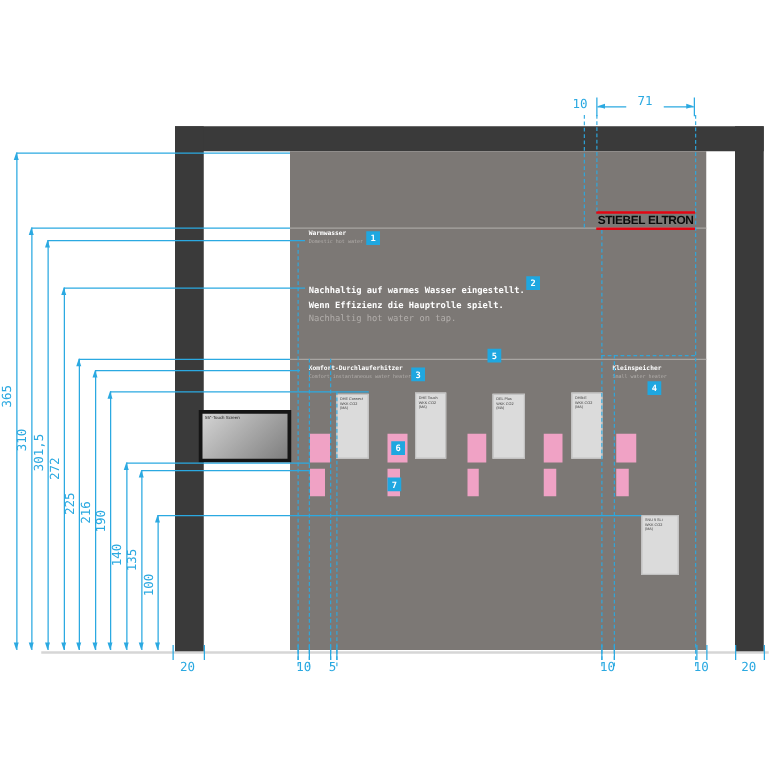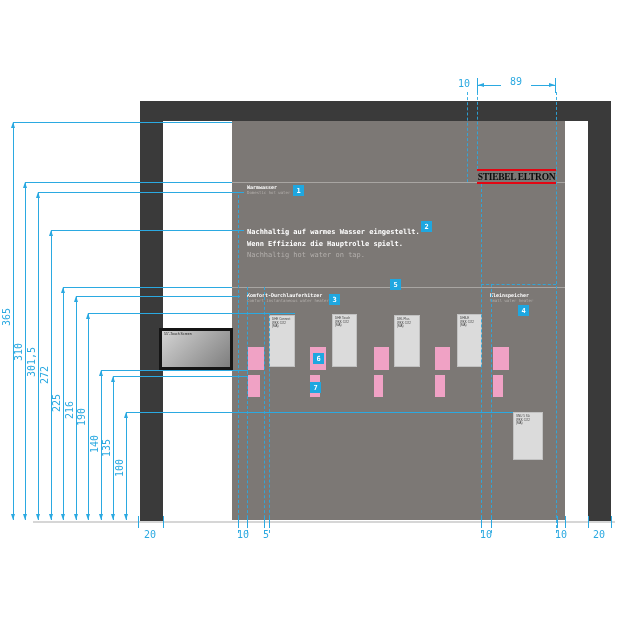--- a/index.html
+++ b/index.html
@@ -20,21 +20,21 @@
   .intro .en{color:#b3afac;font-size:7px;line-height:10px;}
   .badge{position:absolute;width:11px;height:11px;background:#1fa7e0;color:#fff;
          font-size:7px;font-weight:bold;display:flex;align-items:center;justify-content:center;}
   .product{position:absolute;background:#dbdbdb;border:0.5px solid #c2c2c2;box-sizing:border-box;}
   .product .plabel{display:block;padding:2px 0 0 2px;font-size:3px;line-height:3.6px;color:#3c3c3c;
                    font-family:"Liberation Sans",sans-serif;}
   .pink{position:absolute;background:#f0a2c5;}
   .logo{position:absolute;left:245px;top:48px;width:79px;height:15px;box-sizing:border-box;
         border-top:2px solid #e30613;border-bottom:2px solid #e30613;background:transparent;
         display:flex;align-items:center;justify-content:center;
-        font-family:Liberation Serif, serif;font-weight:bold;font-size:9.5px;
+        font-family:Liberation Sans, sans-serif;font-weight:bold;font-size:9.5px;
         letter-spacing:-0.3px;color:#0a0a0a;white-space:nowrap;}
   
   .tv{position:absolute;left:159px;top:328px;width:74px;height:42px;background:#151515;padding:0;box-sizing:border-box;}
   .tv .screen{position:absolute;left:3px;top:3px;right:3px;bottom:3px;
               background:linear-gradient(135deg,#d4d4d4,#7e7e7e);}
   .tv .tv-label{position:absolute;left:5px;top:4px;font-size:3.5px;color:#1c1c1c;
                 font-family:"Liberation Sans",sans-serif;white-space:nowrap;}
   
   .vline{position:absolute;width:1px;background:#2ba9e1;}
   .hline{position:absolute;height:1px;background:#2ba9e1;}
@@ -202,21 +202,21 @@
   <div class="arr up" style="left:124px;top:412px;"></div>
   <div class="arr down" style="left:124px;top:514px;"></div>
   <div class="vlabel" style="left:113px;top:438px;">100</div>
 
   <div class="dimnum" style="left:458px;top:78px;">10</div>
   <div class="ticktop" style="left:477px;top:78px;"></div>
   <div class="ticktop" style="left:555px;top:78px;"></div>
   <div class="hline" style="left:478px;top:85px;width:77px;"></div>
   <div class="arr left" style="left:478px;top:83px;"></div>
   <div class="arr right" style="left:549px;top:83px;"></div>
-  <div class="dimnum center" style="left:501px;top:76px;background:#ffffff;">89</div>
+  <div class="dimnum center" style="left:501px;top:76px;background:#ffffff;">71</div>
 
   <div class="dash-v" style="left:238px;top:195px;height:338px;"></div>
   <div class="dash-v" style="left:247px;top:287px;height:246px;"></div>
   <div class="dash-v" style="left:264px;top:287px;height:246px;"></div>
   <div class="dash-v" style="left:269px;top:313px;height:220px;"></div>
   <div class="dash-v" style="left:467px;top:92px;height:90px;"></div>
   <div class="dash-v" style="left:477px;top:92px;height:77px;"></div>
   <div class="dash-v" style="left:481px;top:184px;height:349px;"></div>
   <div class="dash-v" style="left:491px;top:284px;height:249px;"></div>
   <div class="dash-v" style="left:556px;top:92px;height:441px;"></div>

